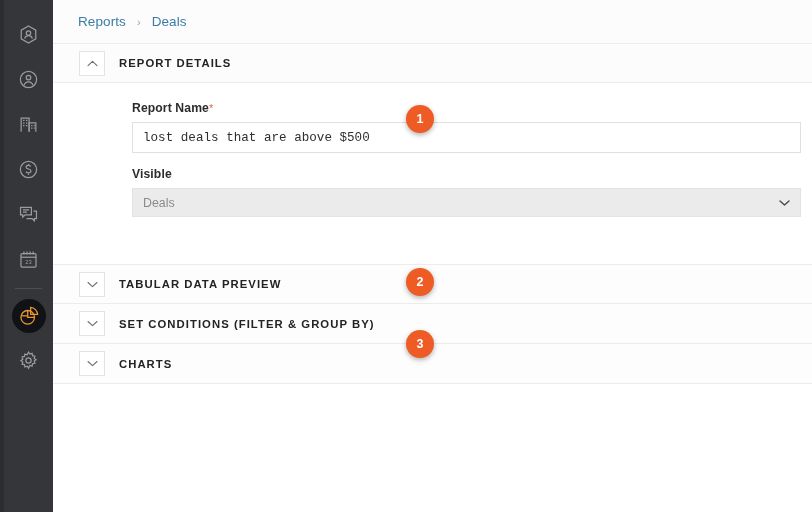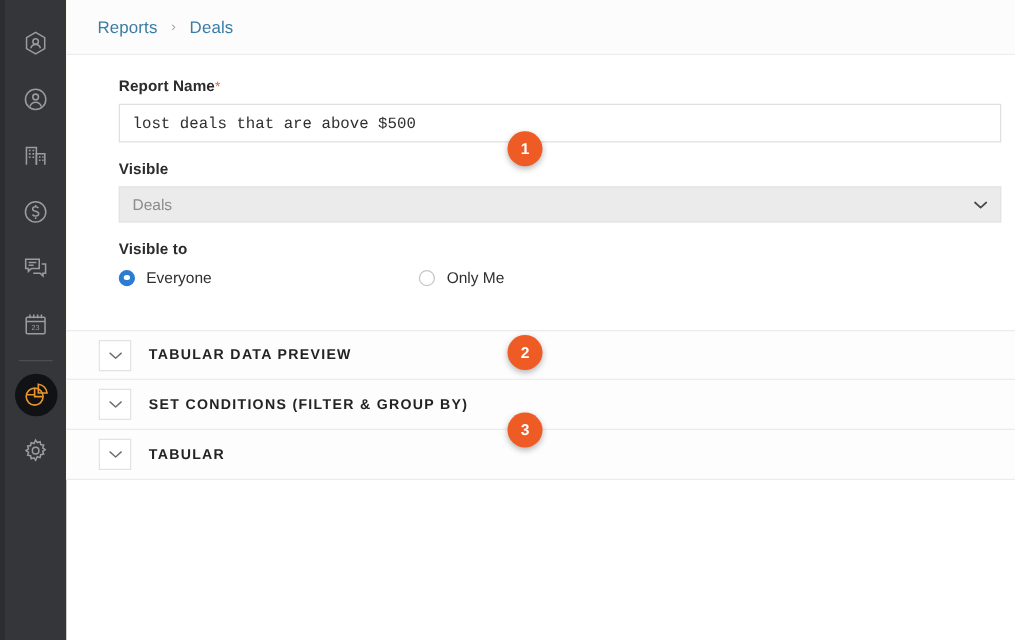--- a/index.html
+++ b/index.html
@@ -97,21 +97,21 @@
     white-space: nowrap;
   }
 
   
   .form-body {
     flex: 1 1 auto;
     padding: 18px 0 0 0;
     background: #ffffff;
     overflow: hidden;
   }
-  .field { padding: 0 11px 0 42px; margin-bottom: 14px; }
+  .field { padding: 0 11px 0 79px; margin-bottom: 14px; }
   .field-label {
     font-size: 12.2px; font-weight: bold; color: #2c2c2c;
     margin-bottom: 7px; letter-spacing: .1px;
   }
   .req { color: #e8663a; font-size: 11px; font-weight: normal; }
 
   .text-input {
     width: 100%; height: 31px;
     border: 1px solid #e0e0e0;
     background: #ffffff;
@@ -274,20 +274,28 @@
   </nav>
 
   <div class="main">
 
     <div class="breadcrumb-bar">
       <span class="crumb">Reports</span>
       <span class="crumb-sep">›</span>
       <span class="crumb">Deals</span>
     </div>
 
+    <div class="section-row">
+      <div class="chev-btn">
+        <svg width="11" height="7" viewBox="0 0 11 7">
+          <path d="M1 5.6 5.5 1.4 10 5.6" fill="none" stroke="#6d6d6d" stroke-width="1.1" stroke-linecap="round" stroke-linejoin="round"></path>
+        </svg>
+      </div>
+      <div class="section-title">REPORT DETAILS</div>
+    </div>
 
     <div class="form-body">
 
       <div class="field">
         <div class="field-label">
           <span>Report Name</span><span class="req">*</span>
         </div>
         <input class="text-input" type="text" value="lost deals that are above $500" style="">
       </div>
 
@@ -299,33 +307,20 @@
         <div class="select-wrap">
           <div class="select-box">
             <span>Deals</span>
           </div>
           <svg class="select-caret" width="11" height="7" viewBox="0 0 11 7">
             <path d="M1 1.5 5.5 5.6 10 1.5" fill="none" stroke="#4a4a4a" stroke-width="1.4" stroke-linecap="round" stroke-linejoin="round"></path>
           </svg>
         </div>
       </div>
 
-      <div class="field">
-        <div class="field-label">Visible to</div>
-        <div class="radio-row">
-          <div class="radio-opt">
-            <span class="radio-dot on"></span>
-            <span class="radio-label">Everyone</span>
-          </div>
-          <div class="radio-opt second">
-            <span class="radio-dot"></span>
-            <span class="radio-label">Only Me</span>
-          </div>
-        </div>
-      </div>
 
     </div>
 
     <div class="collapsed-stack">
 
       <div class="collapsed-row">
         <div class="chev-btn">
           <svg width="11" height="7" viewBox="0 0 11 7">
             <path d="M1 1.5 5.5 5.6 10 1.5" fill="none" stroke="#6d6d6d" stroke-width="1.1" stroke-linecap="round" stroke-linejoin="round"></path>
           </svg>
@@ -341,21 +336,21 @@
         </div>
         <div class="section-title">SET CONDITIONS (FILTER &amp; GROUP BY)</div>
       </div>
 
       <div class="collapsed-row">
         <div class="chev-btn">
           <svg width="11" height="7" viewBox="0 0 11 7">
             <path d="M1 1.5 5.5 5.6 10 1.5" fill="none" stroke="#6d6d6d" stroke-width="1.1" stroke-linecap="round" stroke-linejoin="round"></path>
           </svg>
         </div>
-        <div class="section-title">TABULAR</div>
+        <div class="section-title">CHARTS</div>
       </div>
 
     </div>
   </div>
 
   <div class="badge" style="left:406px; top:105px;">1</div>
   <div class="badge" style="left:406px; top:268px;">2</div>
   <div class="badge" style="left:406px; top:330px;">3</div>
 
 </div>

